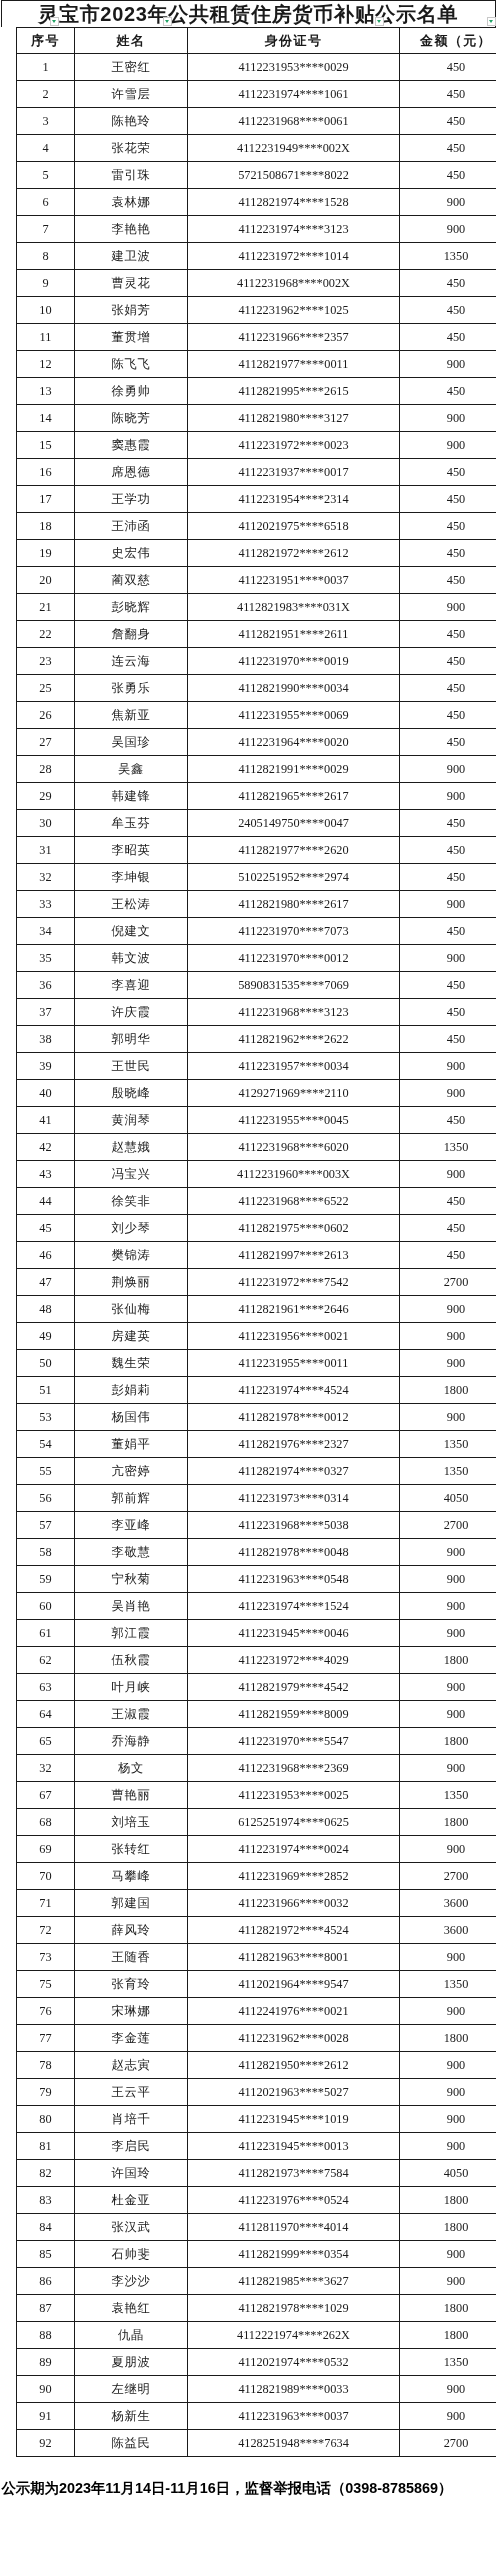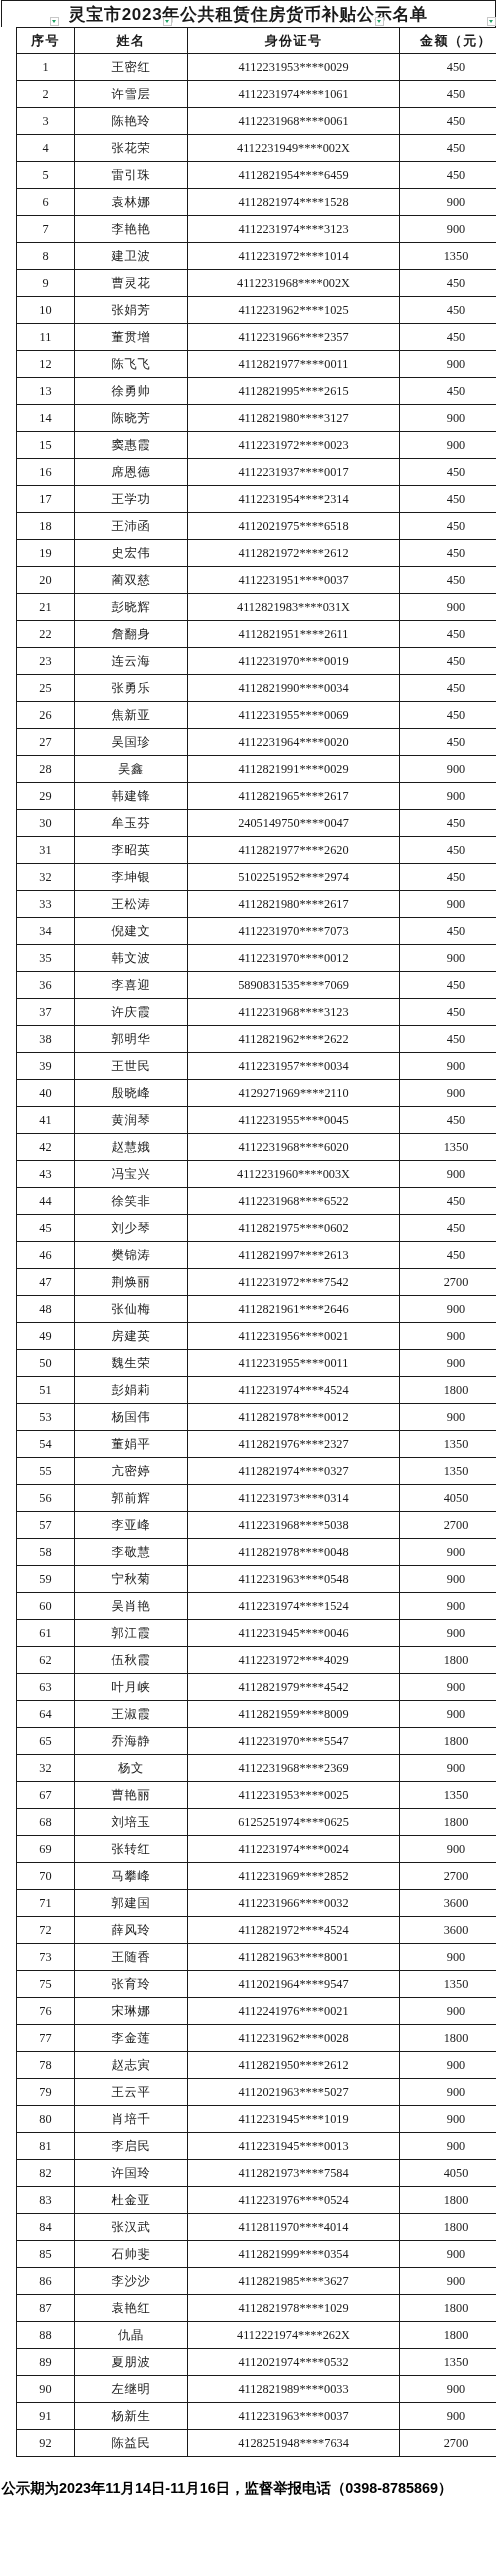--- a/index.html
+++ b/index.html
@@ -20,21 +20,21 @@
     height:27px;
     border:0.7px solid #1a1a1a;
     border-bottom:none;
     display:flex;
     align-items:center;
     justify-content:center;
   }
   .title-text{
     font-family:"Liberation Sans","DejaVu Sans",sans-serif;
     font-weight:bold;
-    font-size:17px;
+    font-size:20px;
     letter-spacing:0.7px;
     white-space:nowrap;
   }
   .filter-box{
     position:absolute;
     bottom:1.4px;
     width:9.4px;height:8.7px;
     background:#ffffff;
     border:0.7px solid #c8c8c8;
     box-sizing:border-box;
@@ -145,21 +145,21 @@
         </tr>
         <tr>
           <td class="c0">4</td>
           <td class="c1">张花荣</td>
           <td class="c2">4112231949****002X</td>
           <td class="c3">450</td>
         </tr>
         <tr>
           <td class="c0">5</td>
           <td class="c1">雷引珠</td>
-          <td class="c2">4112821954****6459</td>
+          <td class="c2">5721508671****8022</td>
           <td class="c3">450</td>
         </tr>
         <tr>
           <td class="c0">6</td>
           <td class="c1">袁林娜</td>
           <td class="c2">4112821974****1528</td>
           <td class="c3">900</td>
         </tr>
         <tr>
           <td class="c0">7</td>

